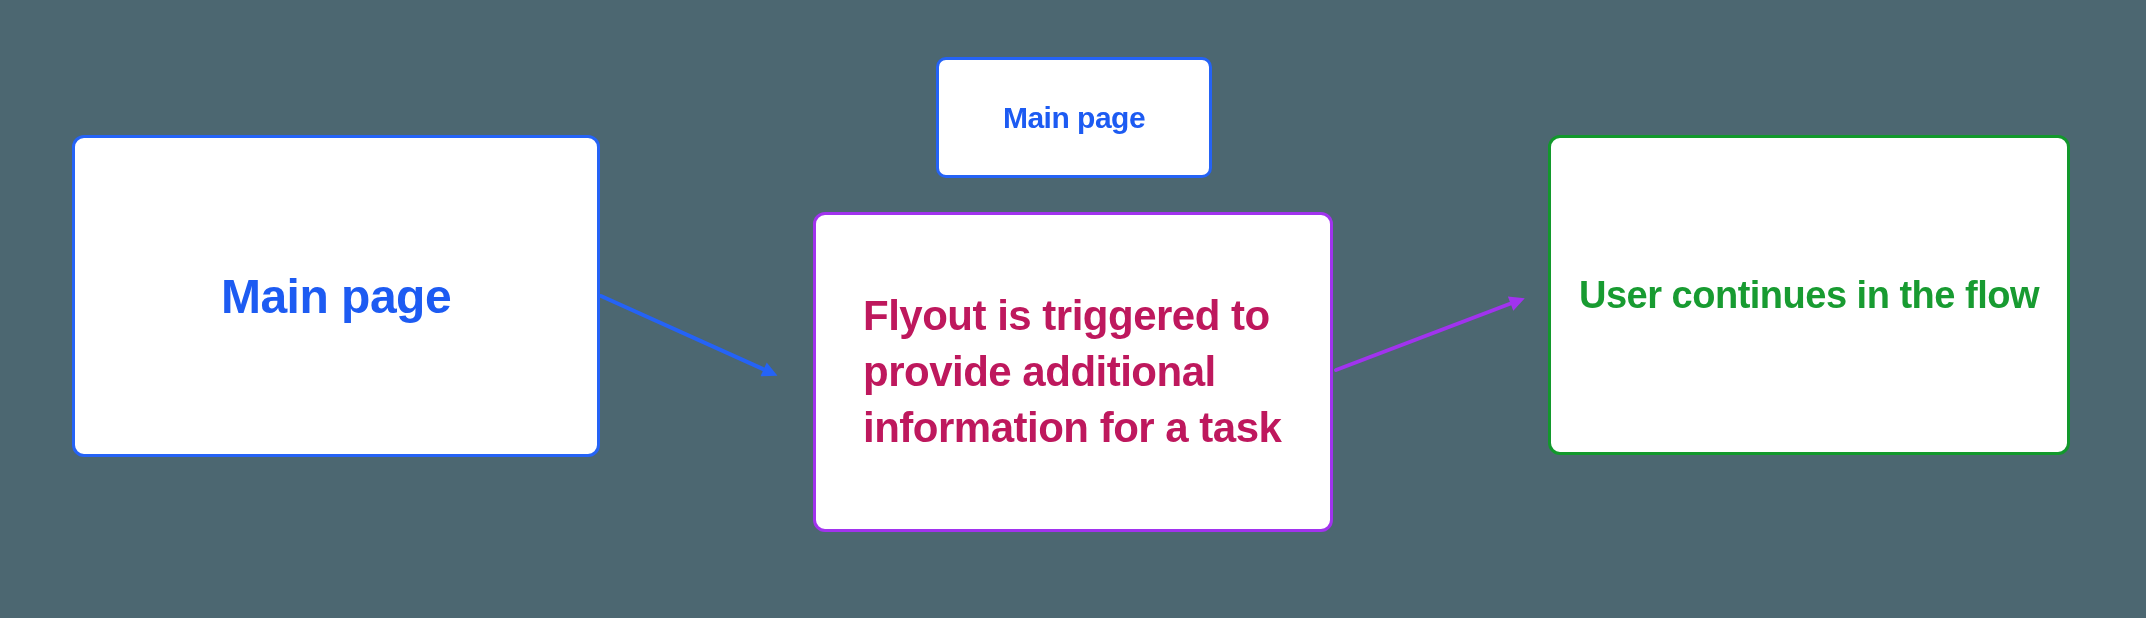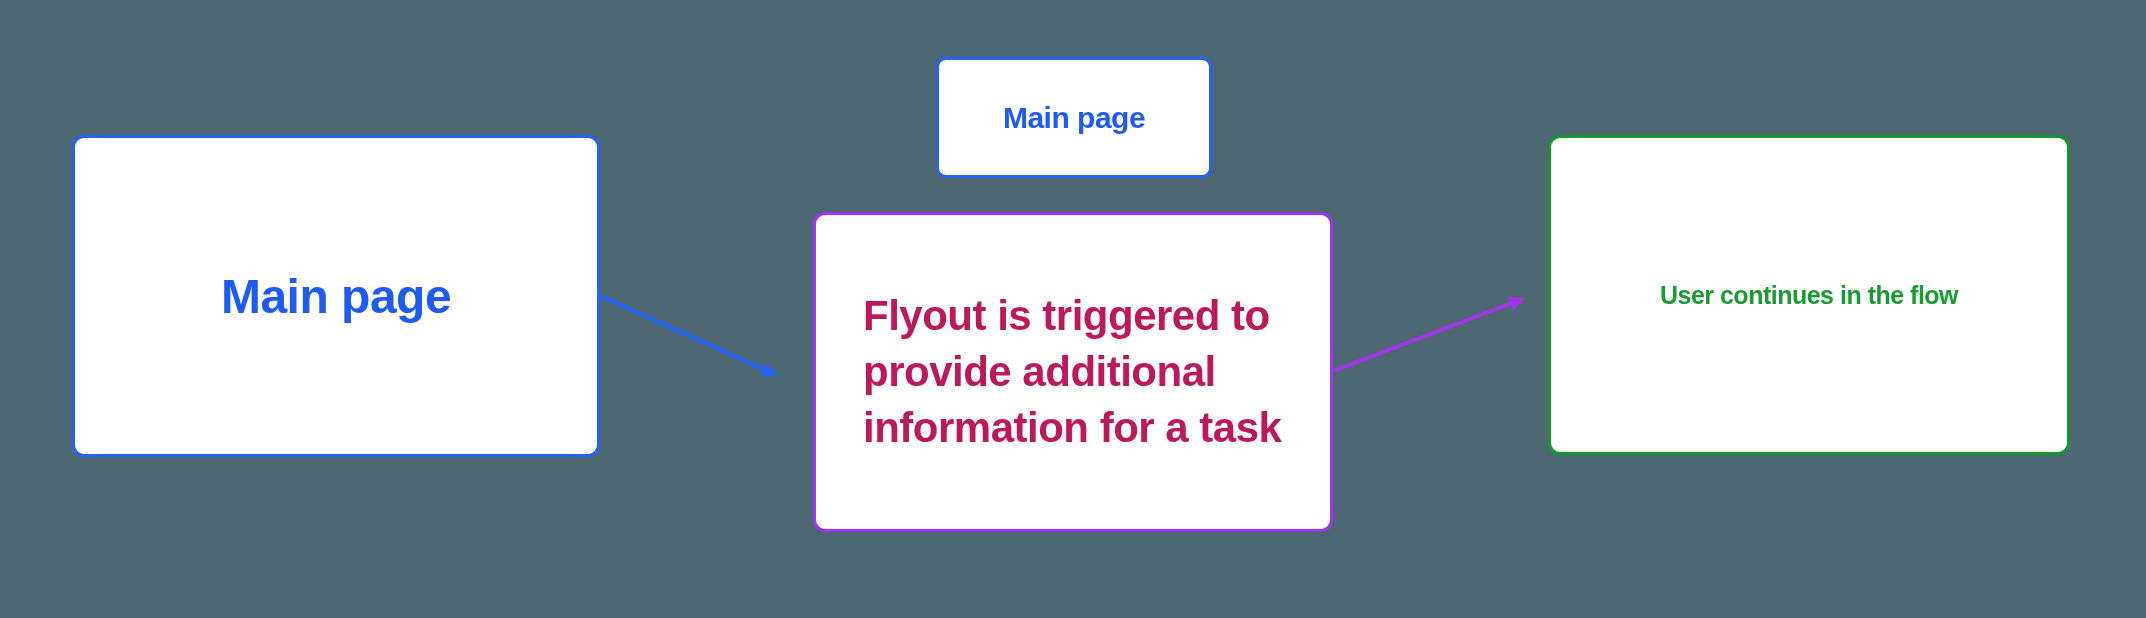--- a/index.html
+++ b/index.html
@@ -81,21 +81,21 @@
   
   .node-continue {
     left: 1548px;
     top: 135px;
     width: 522px;
     height: 320px;
     border: 3px solid #12982C;
   }
   .node-continue .node-label {
     color: #189B31;
-    font-size: 25px;
+    font-size: 38px;
   }
 </style>
 </head>
 <body>
 
 <div class="canvas">
 
   <svg class="connector-layer" viewBox="0 0 2146 618" xmlns="http://www.w3.org/2000/svg">
     <defs>
       <marker id="arrow-blue" viewBox="0 0 10 10" refX="1" refY="5" markerWidth="5.5" markerHeight="3.8" orient="auto" markerUnits="strokeWidth">

